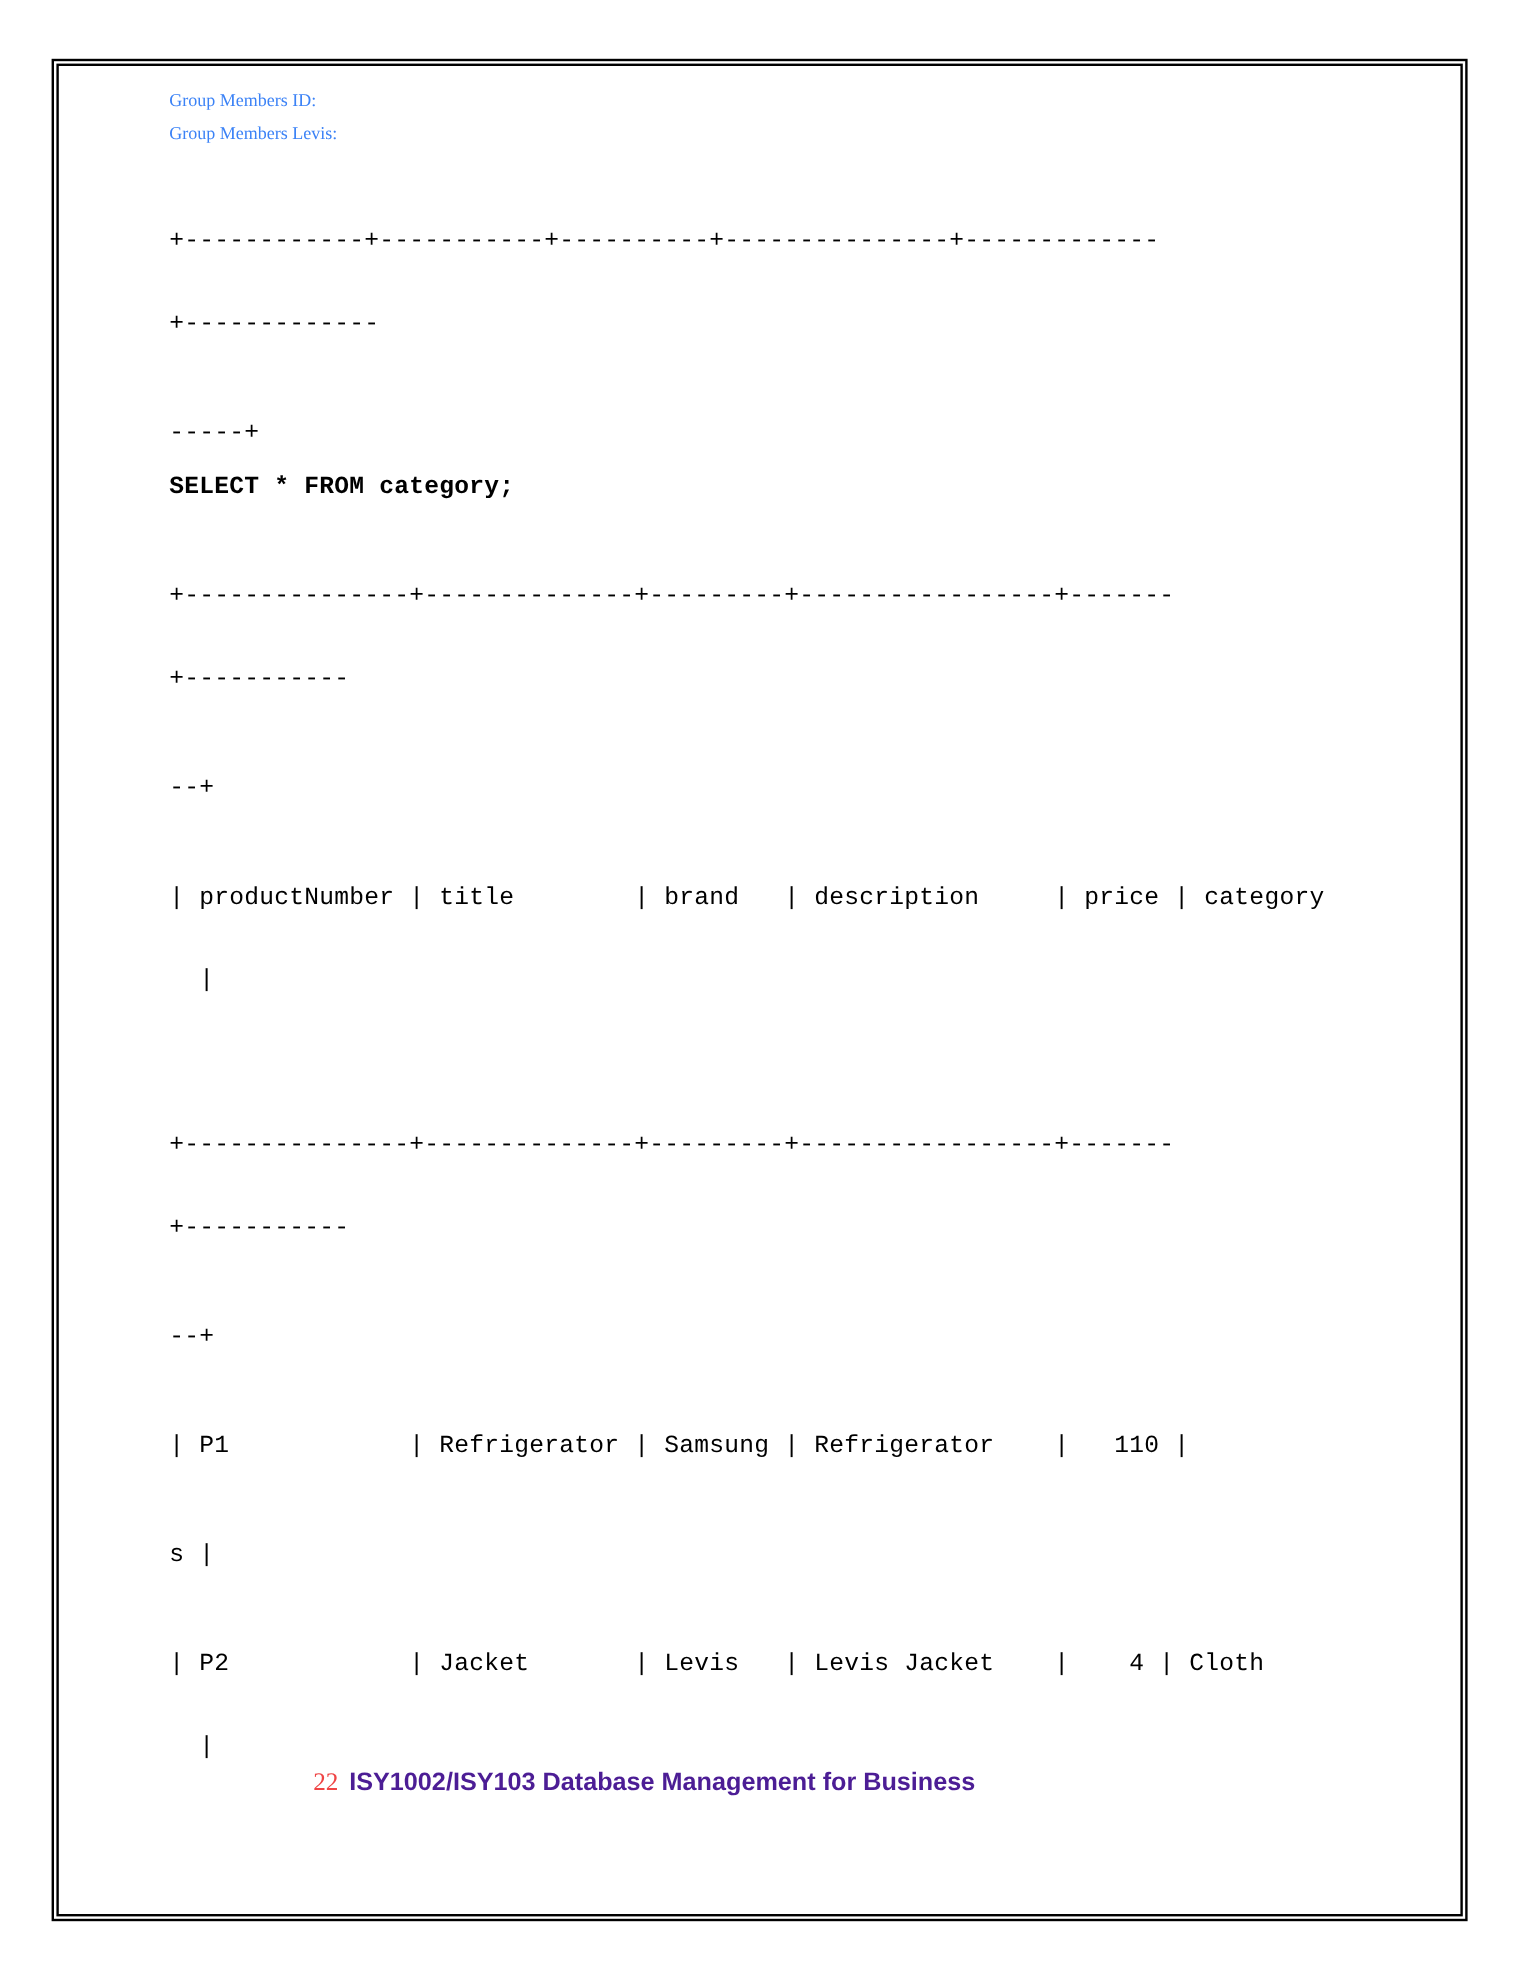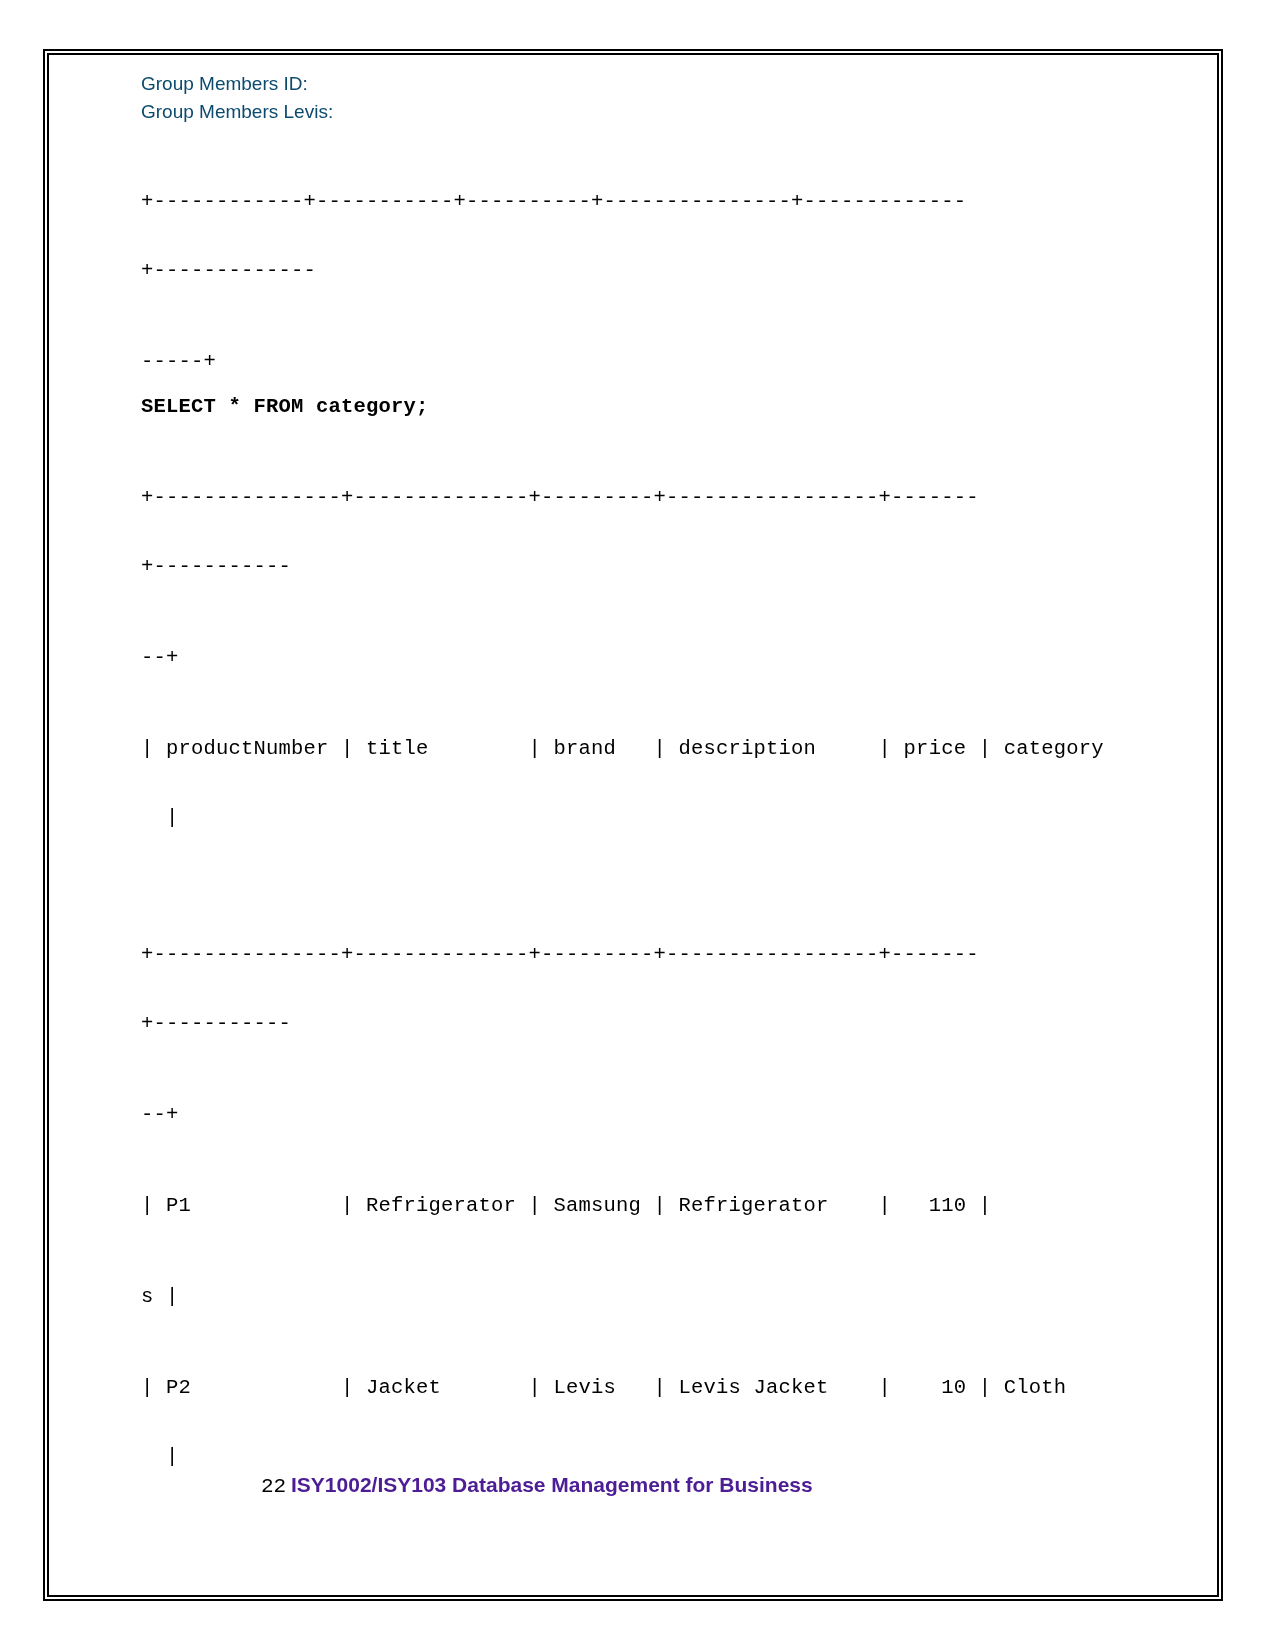--- a/index.html
+++ b/index.html
@@ -37,24 +37,24 @@
 
   
   #content {
     position: absolute;
     left: 141px;
     top: 70px;
     width: 950px;
   }
 
   .heading-line {
-    font-family: Liberation Sans, sans-serif;
-    font-size: 19px;
+    font-family: Liberation Serif, serif;
+    font-size: 15px;
     line-height: 28px;
-    color: #0c4a6e;
+    color: #3b82f6;
     white-space: pre;
   }
 
   .mono {
     font-family: "Liberation Mono", "DejaVu Sans Mono", monospace;
     font-size: 20.5px;
     line-height: 23px;
     color: #000000;
     white-space: pre;
     letter-spacing: 0.2px;
@@ -72,23 +72,23 @@
   
   #footer {
     position: absolute;
     left: 141px;
     top: 1473px;
     width: 950px;
     display: flex;
     align-items: baseline;
   }
   #footer-page-number {
-    font-family: Liberation Mono, monospace;
+    font-family: Liberation Serif, serif;
     font-size: 21px;
-    color: #000000;
+    color: #ef4444;
     width: 150px;
     text-align: left;
     padding-left: 120px;
     box-sizing: border-box;
   }
   #footer-course-title {
     font-family: "Liberation Sans", sans-serif;
     font-size: 21px;
     font-weight: bold;
     color: #4c1d95;
@@ -132,21 +132,21 @@
     <div class="mono">+-----------</div>
   </div>
   <div class="mono mono-block">--+</div>
 
   <div class="mono mono-block">
     <div class="mono">| P1            | Refrigerator | Samsung | Refrigerator    |   110 |</div>
   </div>
   <div class="mono mono-block">s |</div>
 
   <div class="mono mono-block">
-    <div class="mono">| P2            | Jacket       | Levis   | Levis Jacket    |    10 | Cloth</div>
+    <div class="mono">| P2            | Jacket       | Levis   | Levis Jacket    |    4 | Cloth</div>
     <div class="mono">  |</div>
   </div>
 
   <div class="mono mono-block">
     
     
   </div>
 
 </div>
 

